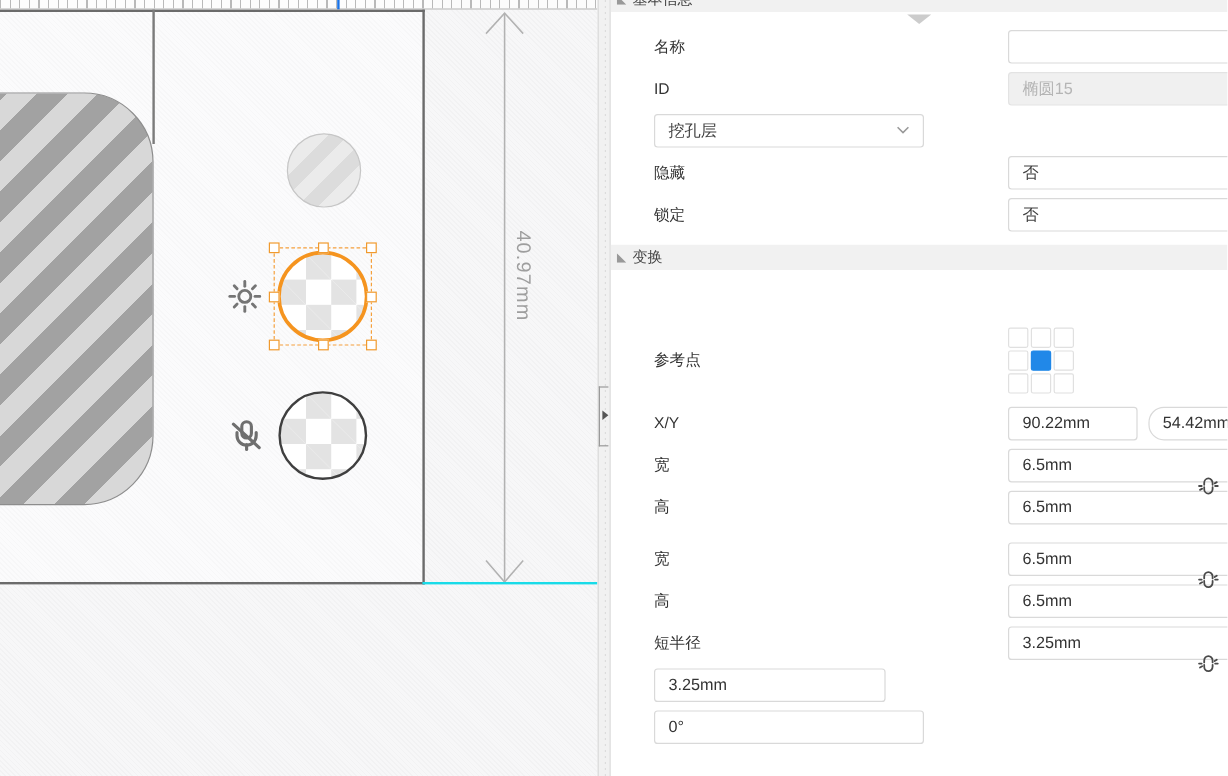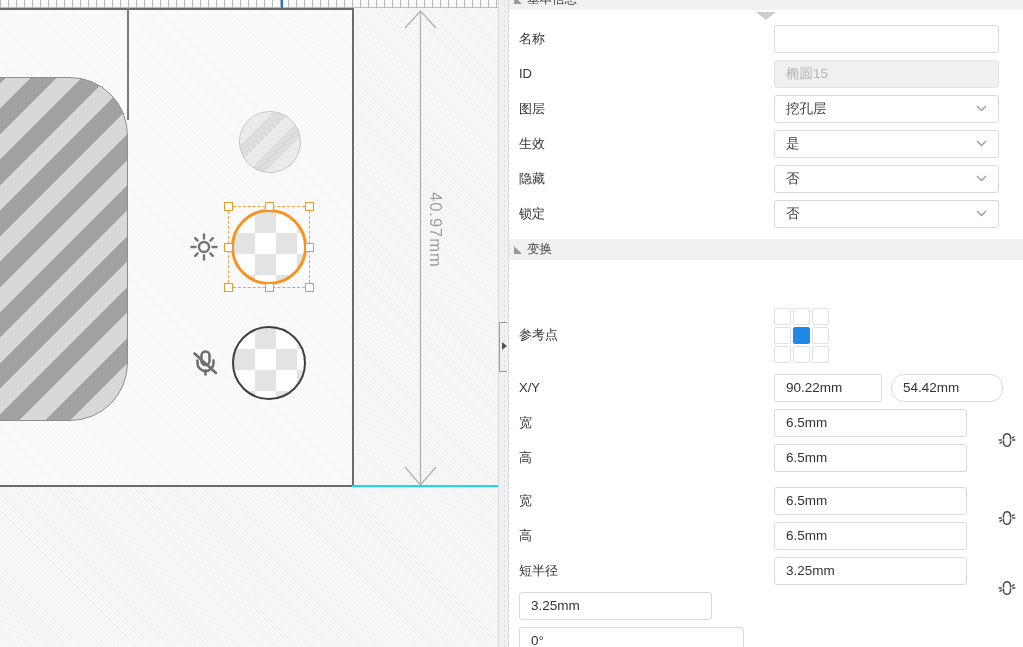--- a/index.html
+++ b/index.html
@@ -87,21 +87,21 @@
   
   .panel { position:absolute; left:509px; top:0; width:514px; height:647px; background:#fff; overflow:hidden; }
   .sec-h {
     height:21px; background:#f1f1f1; display:flex; align-items:center; gap:5px;
     padding-left:5px; font-size:12.5px; color:#444;
   }
   .sec-h.clipped { margin-top:-11px; }
   .collapse-arrow { display:flex; justify-content:center; align-items:flex-start; height:9px; margin-top:2px; }
   .collapse-arrow i { width:0; height:0; border-left:10px solid transparent; border-right:10px solid transparent; border-top:8px solid #ccc; }
 
-  .row { display:flex; align-items:center; height:35px; padding-left:10px; }
+  .row { display:flex; align-items:center; height:35px; padding-left:36px;gap:40px; }
   .row.tall { height:70px;margin-top:40px; }
   .lbl { width:255px; font-size:13px; color:#333; flex:none; }
   .ctl { display:flex; align-items:center; }
 
   input.txt, .selectbox {
     height:28px; border:1px solid #d9d9d9; border-radius:3px; background:#fff;
     font-size:13.5px; color:#333; padding:0 11px; font-family:"Liberation Sans", sans-serif;
     outline:none;
   }
   input.txt { width:225px; }
@@ -207,35 +207,23 @@
           <input class="txt" value="" style="">
         </div>
     </div>
     <div class="row">
       <div class="lbl">ID</div>
       <div class="ctl">
           <input class="txt" disabled="" value="椭圆15" style="">
         </div>
     </div>
     <div class="row">
-      <div class="lbl">图层</div>
       <div class="ctl">
         <div class="selectbox">
           <span>挖孔层</span>
-          <svg width="11" height="7">
-              <path d="M1 1 L5.5 5.5 L10 1" stroke="#999" fill="none" stroke-width="1.3"></path>
-            </svg>
-        </div>
-      </div>
-    </div>
-    <div class="row">
-      <div class="lbl">生效</div>
-      <div class="ctl">
-        <div class="selectbox">
-          <span>是</span>
           <svg width="11" height="7">
               <path d="M1 1 L5.5 5.5 L10 1" stroke="#999" fill="none" stroke-width="1.3"></path>
             </svg>
         </div>
       </div>
     </div>
     <div class="row">
       <div class="lbl">隐藏</div>
       <div class="ctl">
         <div class="selectbox">

